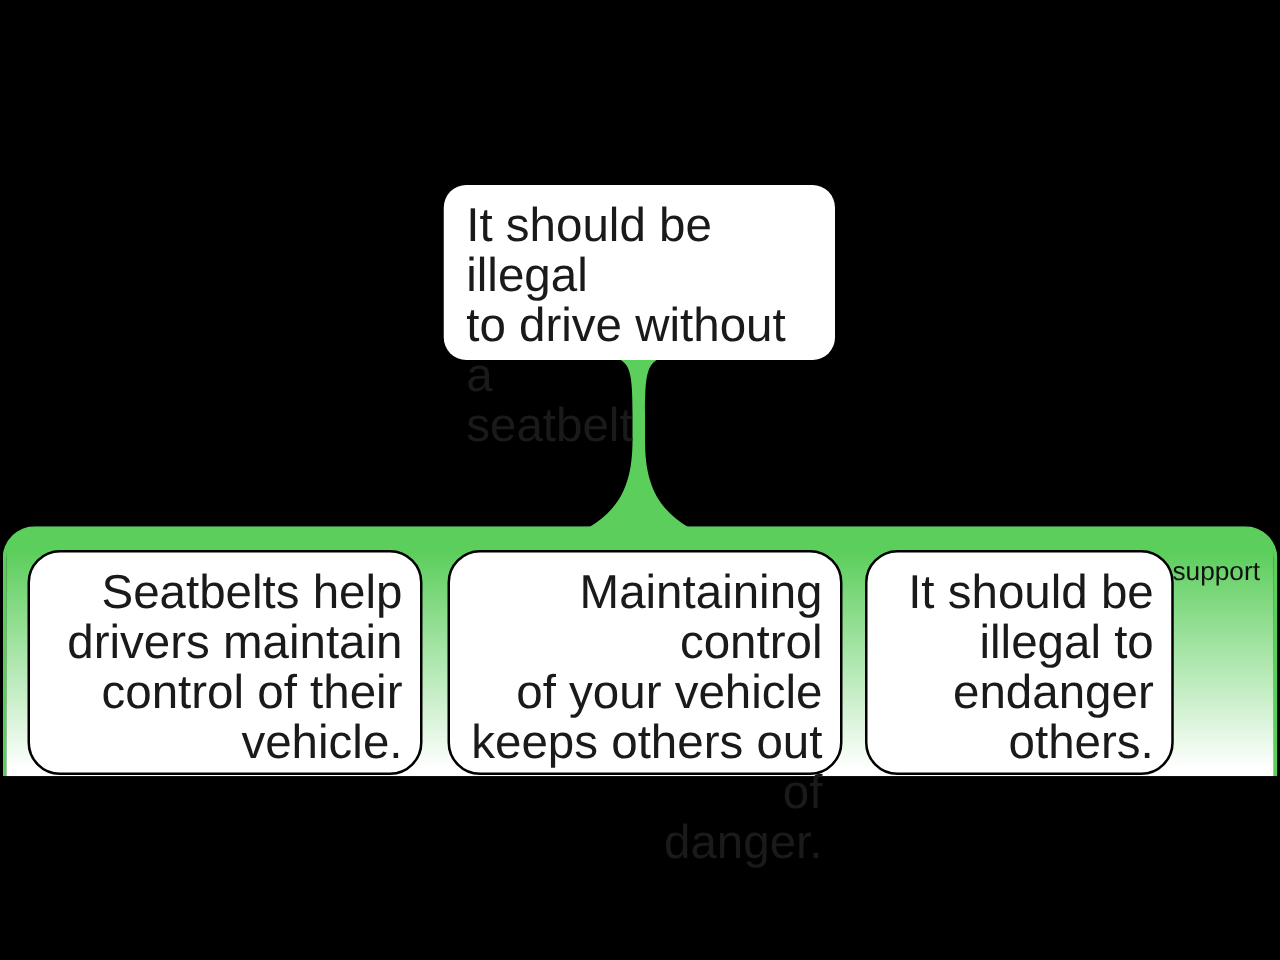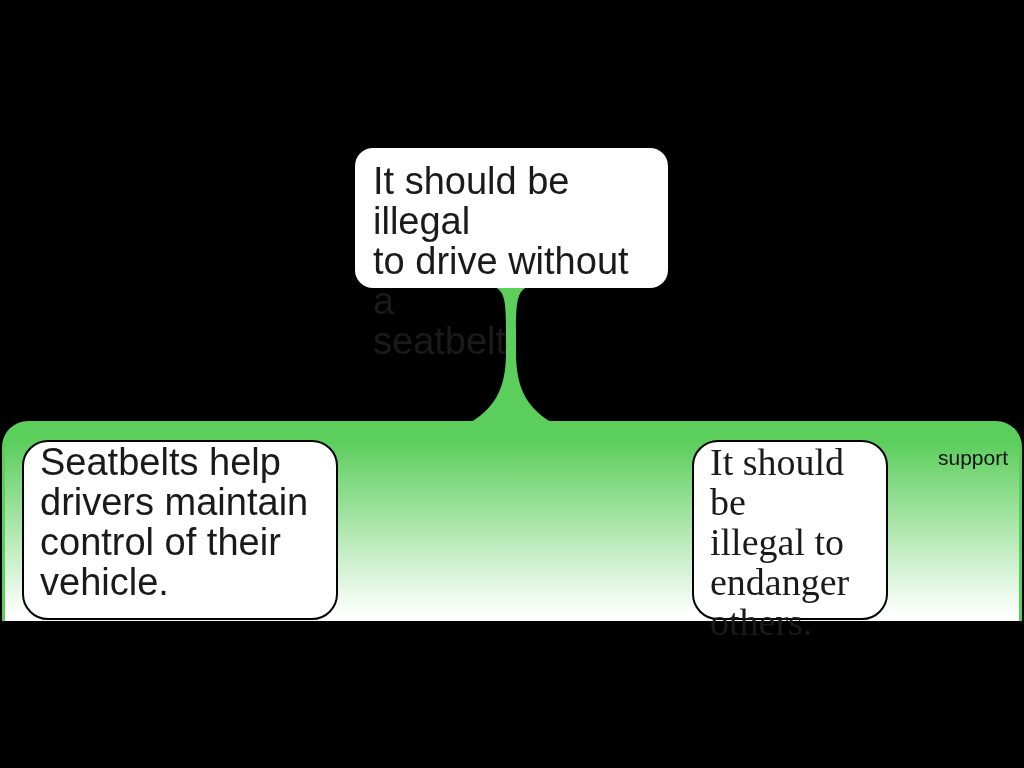--- a/index.html
+++ b/index.html
@@ -67,25 +67,26 @@
   }
   
   .premise-box {
     position: absolute;
     top: 16px;
     height: 180px;
     background: #ffffff;
     border: 2px solid #000000;
     border-radius: 26px;
     box-sizing: border-box;
-    padding: 0 14px 0 16px;
+    padding: 12px 14px 0 16px;
+    text-align: right;
   }
   .premise-1 { left: 17px;  width: 316px; }
   .premise-2 { left: 353px; width: 316px; }
-  .premise-3 { left: 687px; width: 196px; font-family: Liberation Serif, serif; }
+  .premise-3 { left: 687px; width: 247px; }
 </style>
 </head>
 <body>
 
 <div class="stage">
 
   <div class="claim-box">
     <div class="node-text">It should be illegal
 to drive without a
 seatbelt</div>
@@ -107,20 +108,26 @@
   <div class="support-group">
     <div class="support-label">support</div>
 
     <div class="premise-box premise-1">
       <div class="node-text">Seatbelts help
 drivers maintain
 control of their
 vehicle.</div>
     </div>
 
+    <div class="premise-box premise-2">
+      <div class="node-text">Maintaining control
+of your vehicle
+keeps others out of
+danger.</div>
+    </div>
 
     <div class="premise-box premise-3">
       <div class="node-text">It should be
 illegal to
 endanger
 others.</div>
     </div>
   </div>
 
 </div>

